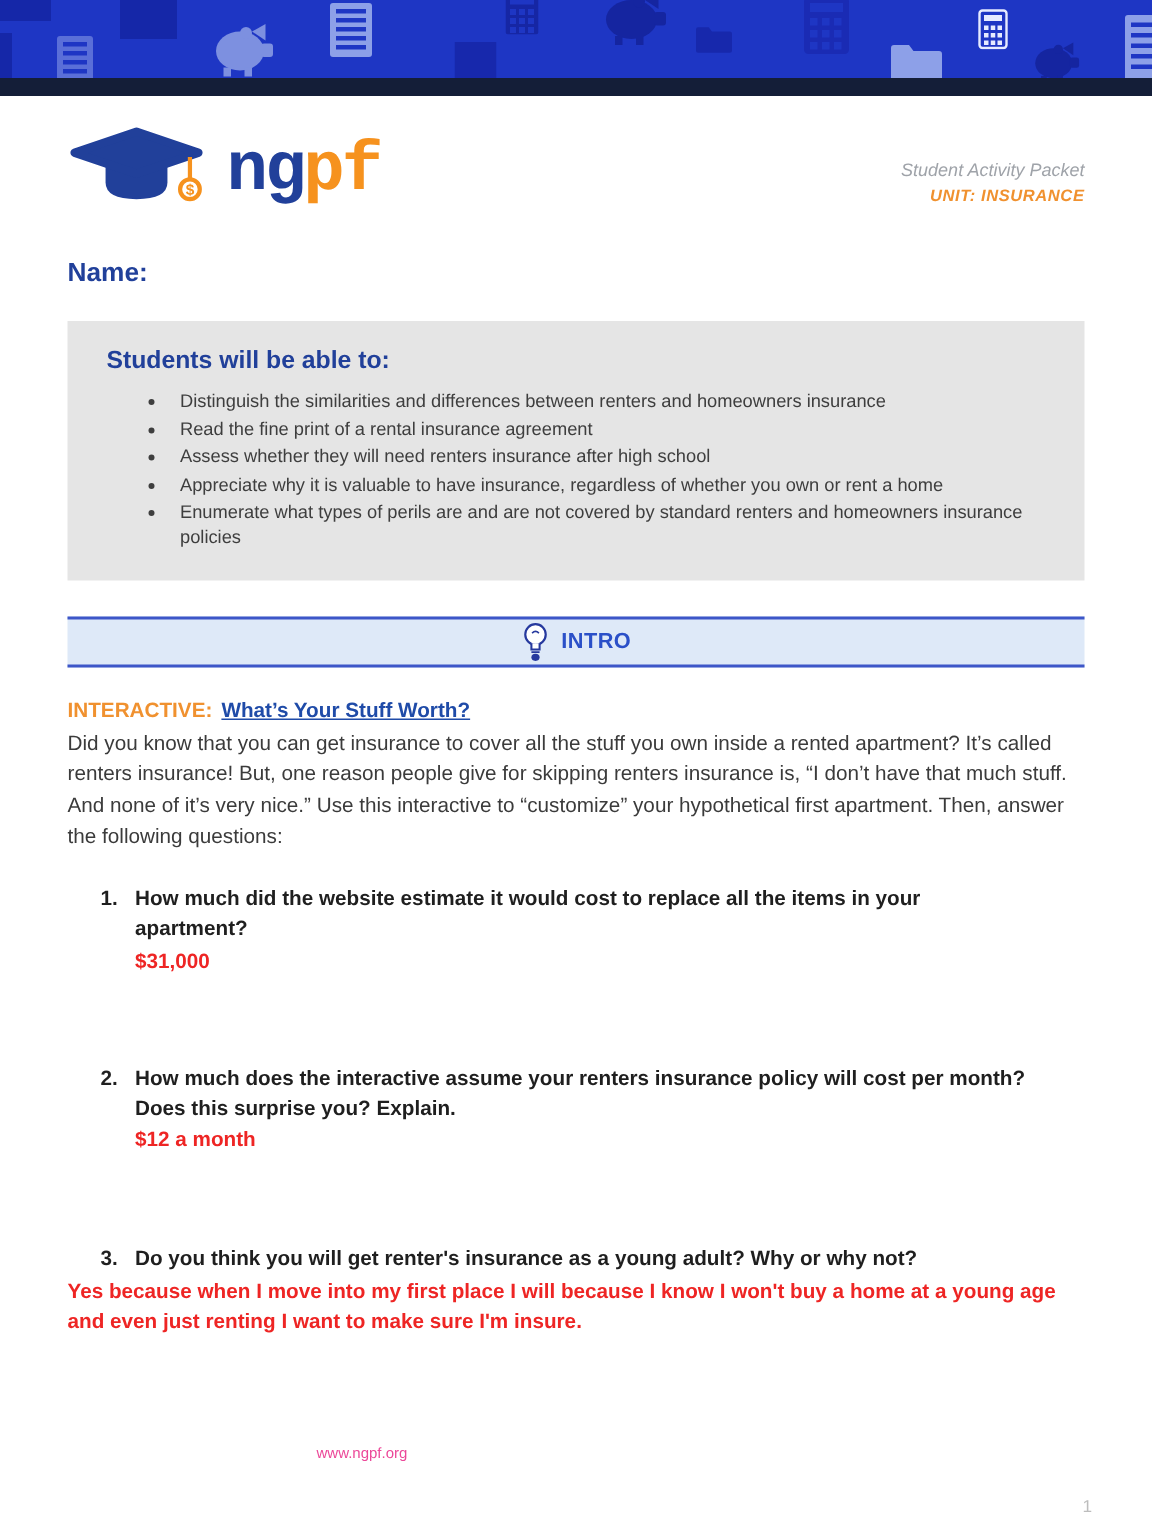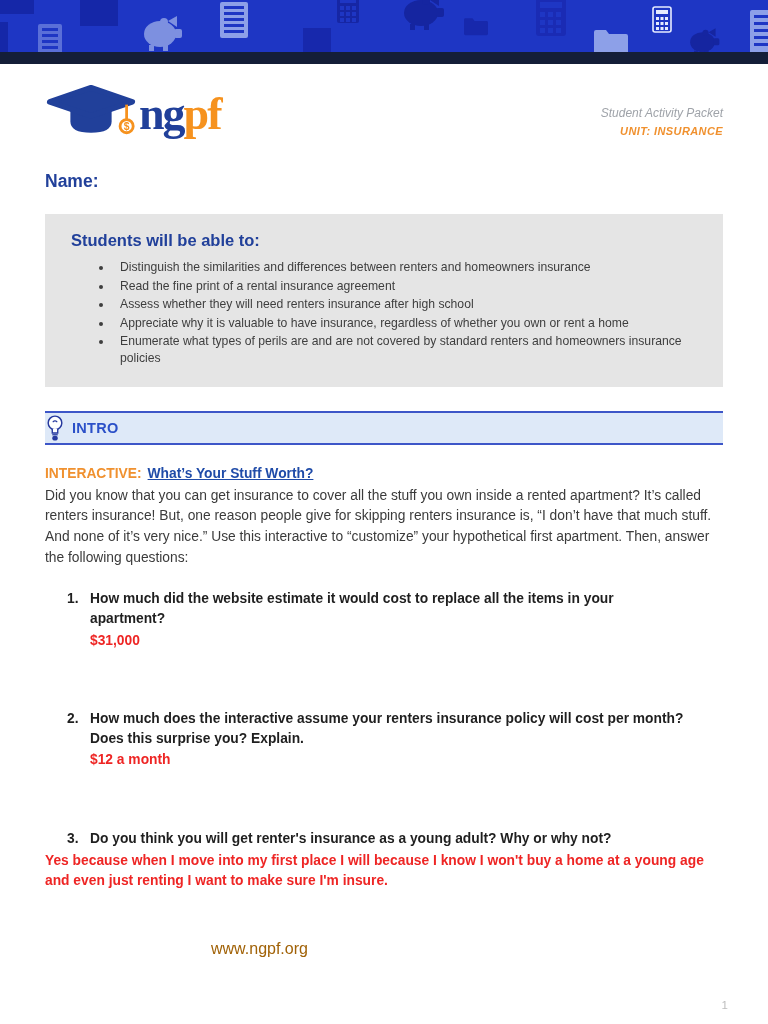--- a/index.html
+++ b/index.html
@@ -12,57 +12,57 @@
   
   .top-banner { position:absolute; top:0; left:0; width:768px; height:52px; background:#1E36C4; overflow:hidden; }
   .banner-strip { position:absolute; top:52px; left:0; width:768px; height:12px; background:#141E38; }
   .bicon { position:absolute; }
 
   
   .content { position:absolute; top:64px; left:0; width:768px; }
 
   .header-row { display:flex; justify-content:space-between; align-items:flex-start; padding:20px 45px 0 45px; }
   .logo { display:flex; align-items:center; }
-  .logo-text { font-family:Liberation Serif, serif; font-weight:bold; font-size:46px; letter-spacing:-2px; line-height:1; margin-left:2px; }
+  .logo-text { font-family:Liberation Mono, monospace; font-weight:bold; font-size:46px; letter-spacing:-2px; line-height:1; margin-left:14px; }
   .logo-ng { color:#21409A; }
   .logo-pf { color:#F6921E; }
 
   .header-titles { text-align:right; margin-top:18px; }
   .header-title { font-size:17px; font-weight:bold; font-style:italic; color:#21409A; }
   .header-subtitle { font-size:12px; font-style:italic; color:#9FA3A9; margin-top:4px; }
   .header-unit { font-size:11px; font-weight:bold; letter-spacing:0.4px; color:#F0912F; margin-top:5px;font-style:italic; }
 
   .name-label { margin:27px 45px 0; font-size:17.5px; font-weight:bold; color:#21409A; }
 
   .objectives-box { margin:22px 45px 0; background:#e5e5e5; padding:17px 26px 18px; }
   .objectives-heading { font-size:16.5px; font-weight:bold; color:#21409A; }
   .objectives-list { margin-top:9px; padding-left:42px; list-style:disc; }
   .objectives-list li { font-size:12.2px; color:#3E3E3E; line-height:1.36; padding-left:7px; margin-bottom:2px; }
 
   .intro-banner { margin:24px 45px 0; height:34px; background:#DEE9F8;
     border-top:2px solid #3D56C8; border-bottom:2px solid #3D56C8;
-    display:flex; align-items:center; gap:7px; }
+    display:flex; align-items:center; justify-content:center; gap:7px; }
   .intro-label { font-size:14.5px; font-weight:bold; color:#2B50C8; letter-spacing:0.3px; }
 
   .interactive { margin:21px 45px 0; }
   .int-head { font-size:13.8px; font-weight:bold; }
   .int-label { color:#F0912F; }
   .int-link { color:#1F4BA8; text-decoration:underline; margin-left:6px; cursor:pointer; }
   .int-desc { margin-top:5px; font-size:13.8px; color:#3B3B3B; line-height:1.5; }
 
   .questions { margin:21px 45px 0; }
   .q-block { margin-bottom:59px; }
   .q-block:last-child { margin-bottom:0; }
   .question { display:flex; font-weight:bold; font-size:13.8px; color:#1F1F1F; line-height:1.46; padding-left:22px; }
   .q-num { min-width:23px; }
   .q-text { max-width:600px; }
   .answer { color:#EE2524; font-weight:bold; font-size:13.8px; line-height:1.42; margin:1px 0 0 45px; }
   .answer.full-width { margin-left:0; margin-top:2px; }
 
-  .footer-site { position:absolute; left:211px; top:940px; font-size:16px; color:#a16207; }
+  .footer-site { position:absolute; left:211px; top:964px; font-size:10px; color:#ec4899; }
   .footer-updated { position:absolute; left:440px; top:1038px; font-size:12px; color:#B5B5B5; }
   .page-num { position:absolute; right:40px; top:999px; font-size:11.5px; color:#BDBDBD; }
 </style>
 </head>
 <body>
 
 <div class="page">
 
   <div class="top-banner">
     <svg class="bicon" style="left:-6px;top:-16px" width="40" height="30">

